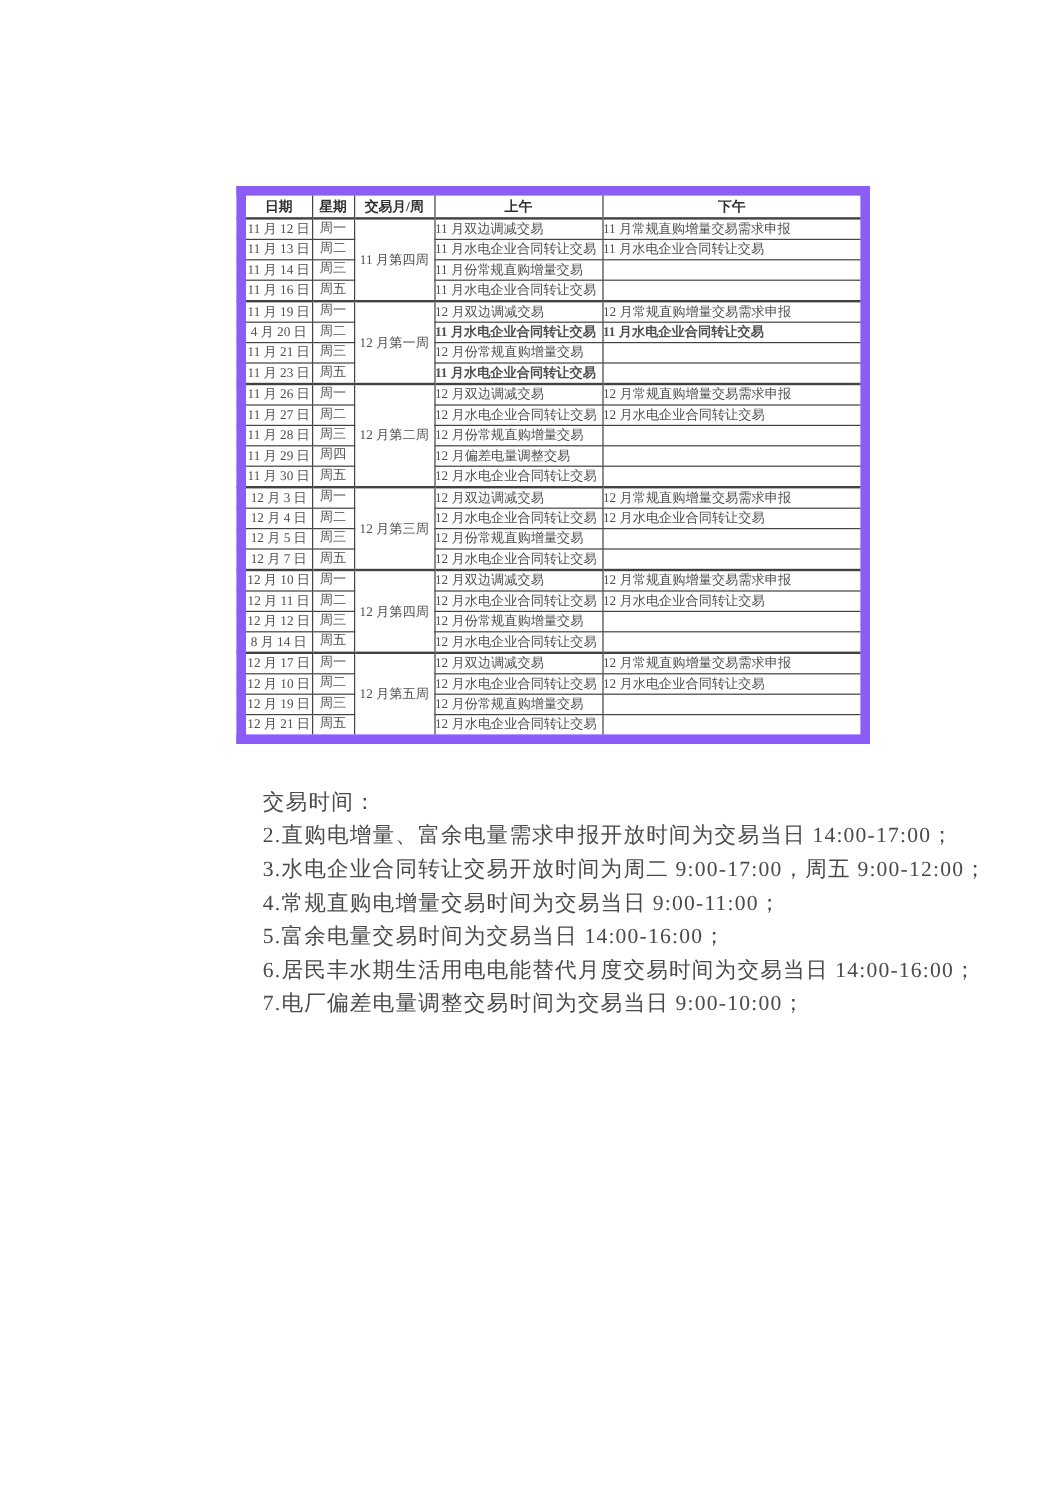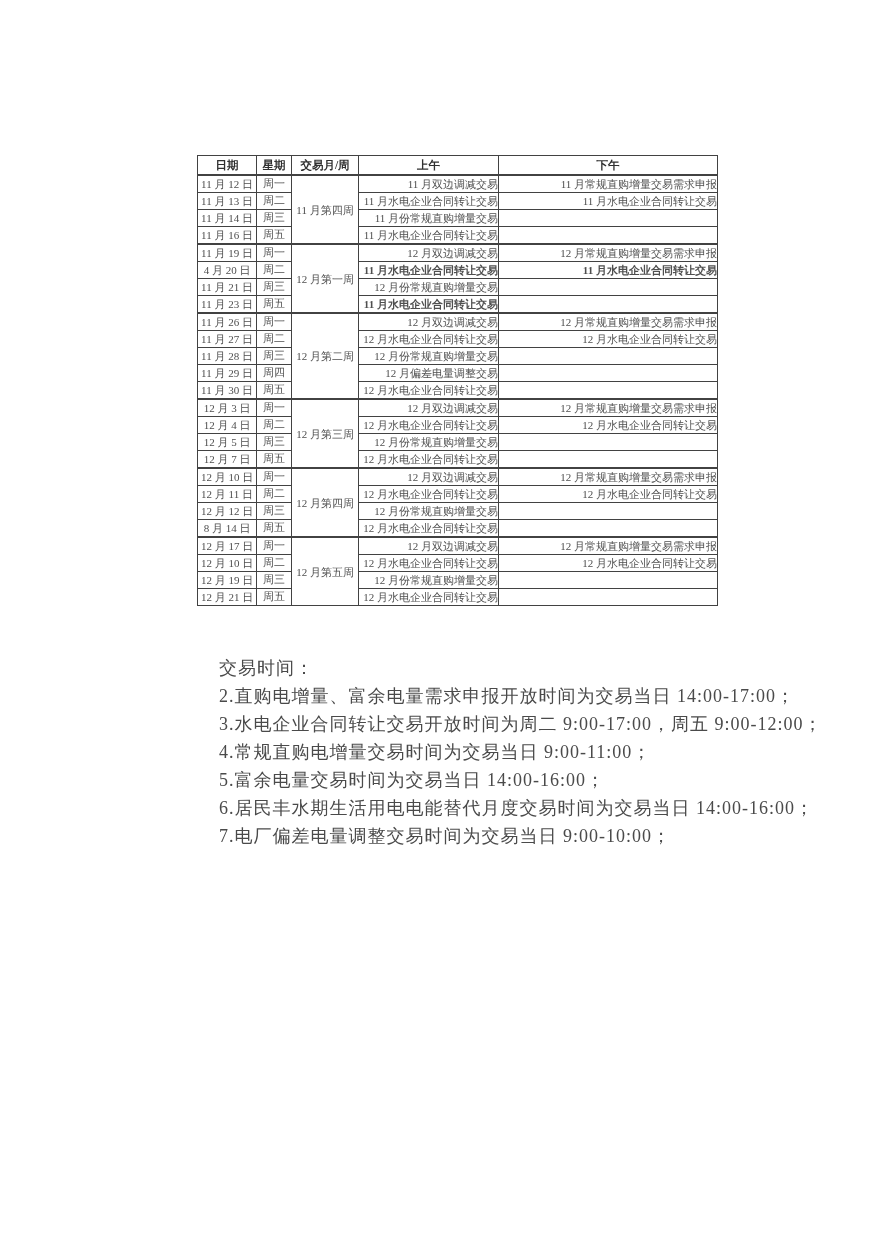--- a/index.html
+++ b/index.html
@@ -10,21 +10,21 @@
     position:relative;
     overflow:hidden;
   }
   .page { position:absolute; inset:0; background:#ffffff; }
 
   .table-wrap { position:absolute; left:197px; top:155px; }
   table.schedule {
     border-collapse:collapse;
     table-layout:fixed;
     width:520px;
-    border:1px solid #8b5cf6;
+    border:8px solid #8b5cf6;
   }
   table.schedule th, table.schedule td {
     border:1px solid #424242;
     overflow:hidden;
     white-space:nowrap;
   }
   table.schedule th {
     height:18px;
     font-size:11.5px;
     font-weight:bold;
@@ -37,21 +37,21 @@
     height:16px;
     font-size:11px;
     color:#4f4f4f;
     line-height:16px;
     padding:0;
   }
   tr.group-start td { border-top-width:2px; }
   td.c-date  { text-align:center; }
   td.c-wd    { text-align:center;font-family:Liberation Mono, monospace; }
   td.c-group { text-align:center; font-size:11px; }
-  td.c-am, td.c-pm { text-align:right; padding-left:5px; }
+  td.c-am, td.c-pm { text-align:left; padding-left:5px; }
   td.bold { font-weight:bold; color:#1f1f1f; }
 
   .notes {
     position:absolute; left:219px; top:659px;
     font-size:18px; color:#4a4a4a;
     letter-spacing:1px;
   }
   .notes p {
     margin:0 0 10px 0;
     height:18px; line-height:18px;

